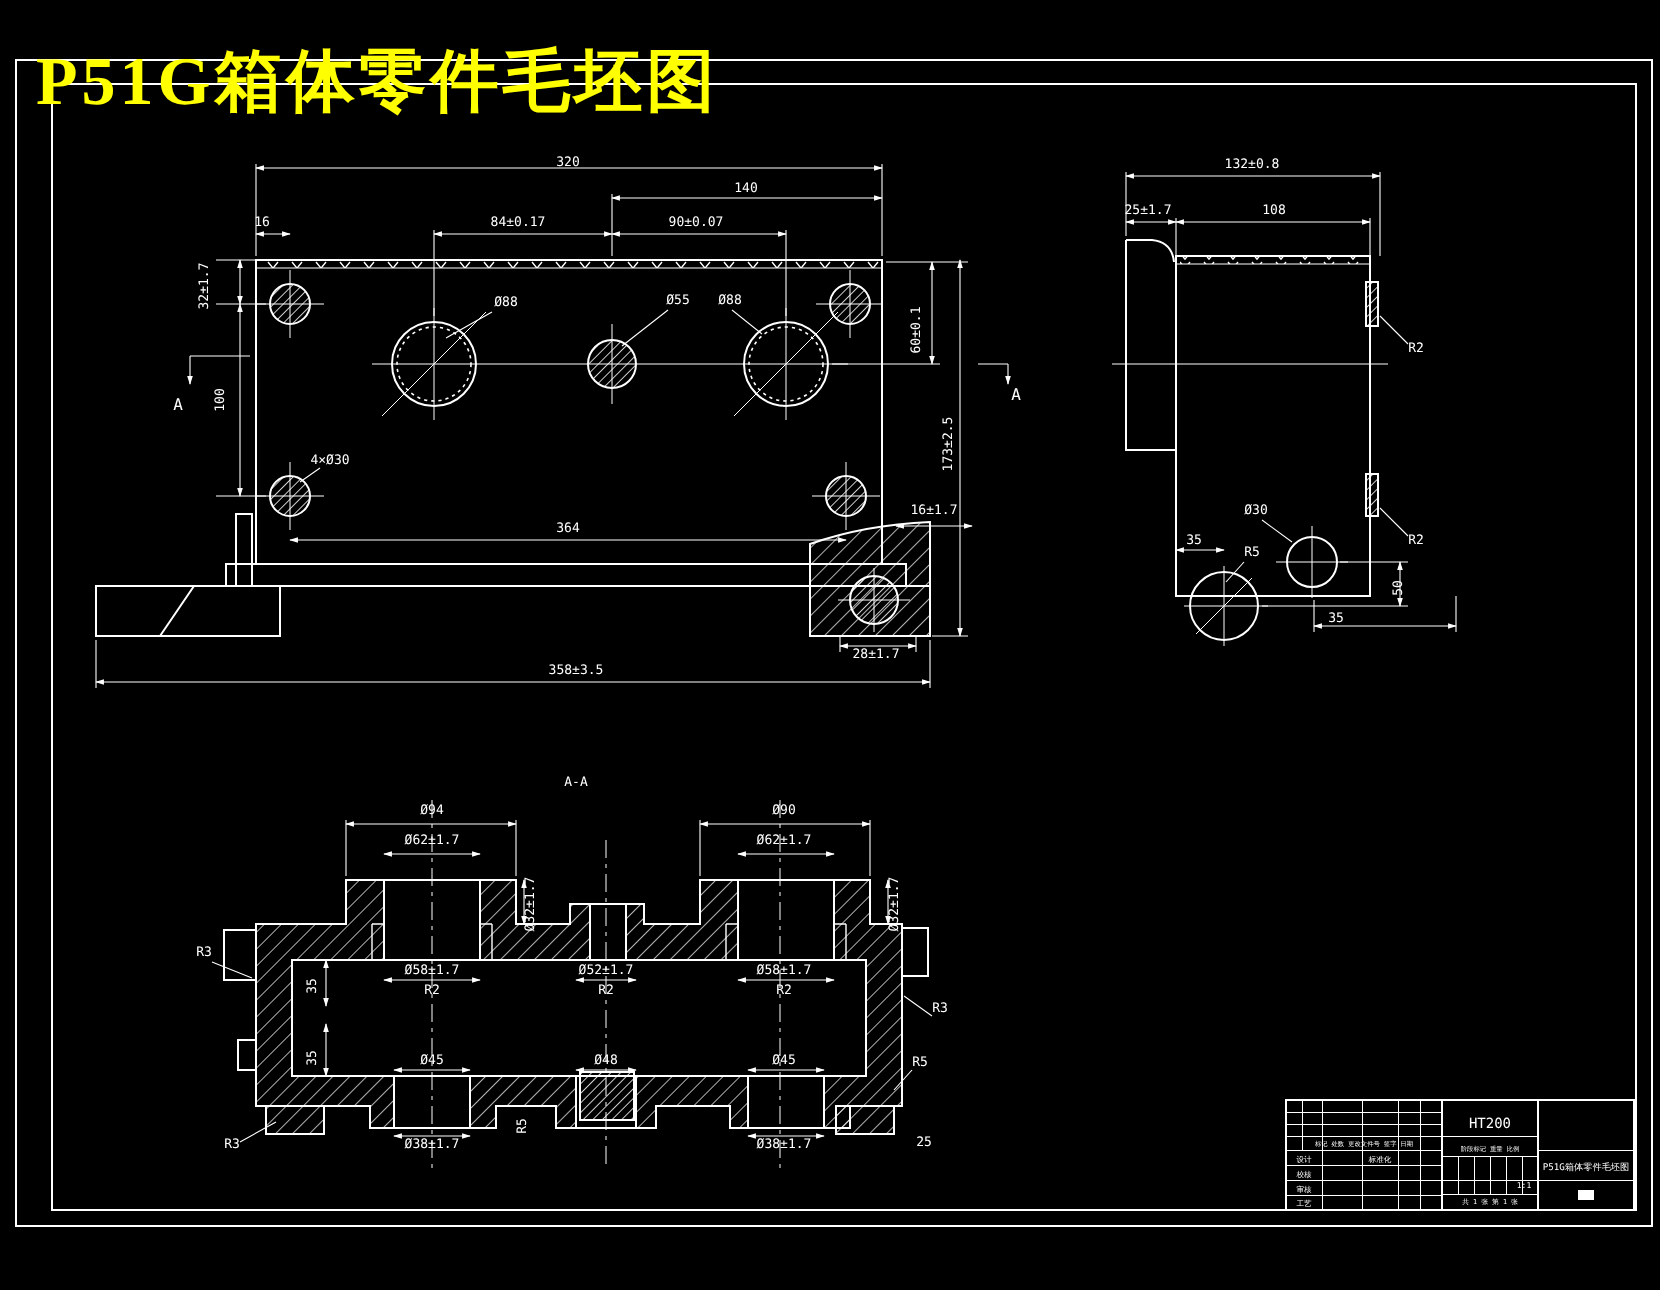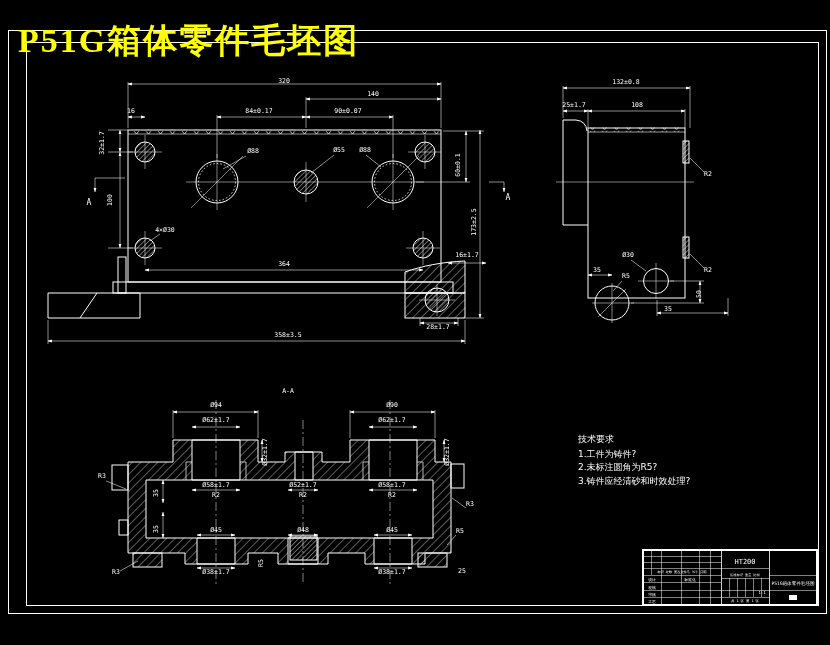--- a/index.html
+++ b/index.html
@@ -327,20 +327,14 @@
         <text x="652" y="603" font-size="3.8" font-family="&quot;DejaVu Sans&quot;, sans-serif">工艺</text>
         <text x="690" y="581" font-size="3.8" font-family="&quot;DejaVu Sans&quot;, sans-serif">标准化</text>
         <text x="745" y="575.5" font-size="3.2" font-family="&quot;DejaVu Sans&quot;, sans-serif">阶段标记 重量 比例</text>
         <text x="762" y="594" font-size="4">1:1</text>
         <text x="745" y="602" font-size="3.4" font-family="&quot;DejaVu Sans&quot;, sans-serif">共 1 张 第 1 张</text>
       </g>
 </svg>
 
 <div id="main-title">P51G箱体零件毛坯图</div>
 
-<div class="techreq">
-  <div class="tr-title">技术要求</div>
-  <div>1.工件为铸件?</div>
-  <div>2.未标注圆角为R5?</div>
-  <div>3.铸件应经清砂和时效处理?</div>
+
 </div>
 
-</div>
-
 </body></html>

